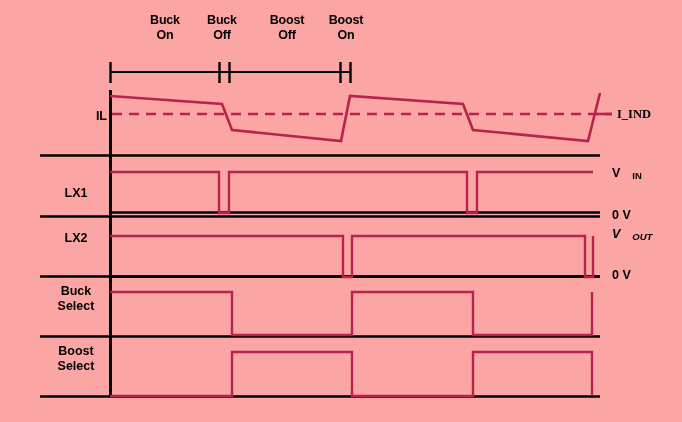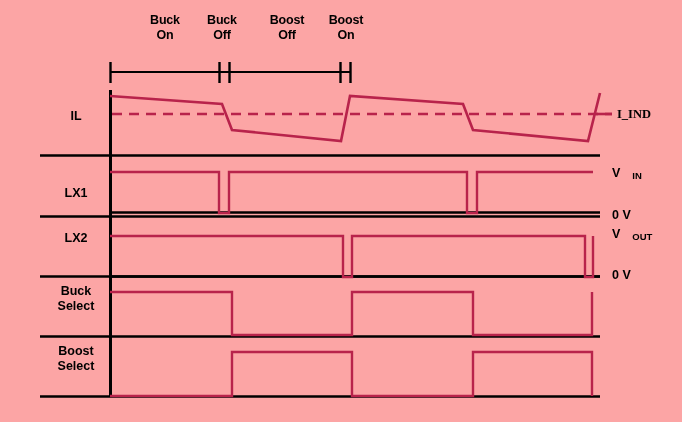--- a/index.html
+++ b/index.html
@@ -125,21 +125,21 @@
   <div class="phase-label" style="left:257px; top:13px; width:60px;">
     <div>Boost</div>
     <div>Off</div>
   </div>
 
   <div class="phase-label" style="left:316px; top:13px; width:60px;">
     <div>Boost</div>
     <div>On</div>
   </div>
 
-  <div class="row-label" style="left:45px; top:109px; width:62px;">
+  <div class="row-label" style="left:45px; top:109px; width:62px;text-align:right;">
     <div>IL</div>
   </div>
 
   <div class="row-label" style="left:45px; top:157px; width:62px;margin-top:29px;">
     <div>LX1</div>
   </div>
 
   <div class="row-label" style="left:45px; top:231px; width:62px;">
     <div>LX2</div>
   </div>
@@ -159,21 +159,21 @@
   </div>
 
   <div class="right-label" style="left:612px; top:166px;">
     <span>V</span><sub>IN</sub>
   </div>
 
   <div class="right-label" style="left:612px; top:208px;">
     <span>0 V</span>
   </div>
 
-  <div class="right-label" style="left:612px; top:227px;">
+  <div class="right-label" style="left:612px; top:227px;font-style:italic;">
     <span>V</span><sub>OUT</sub>
   </div>
 
   <div class="right-label" style="left:612px; top:268px;">
     <span>0 V</span>
   </div>
 
 </div>
 
 </body></html>

